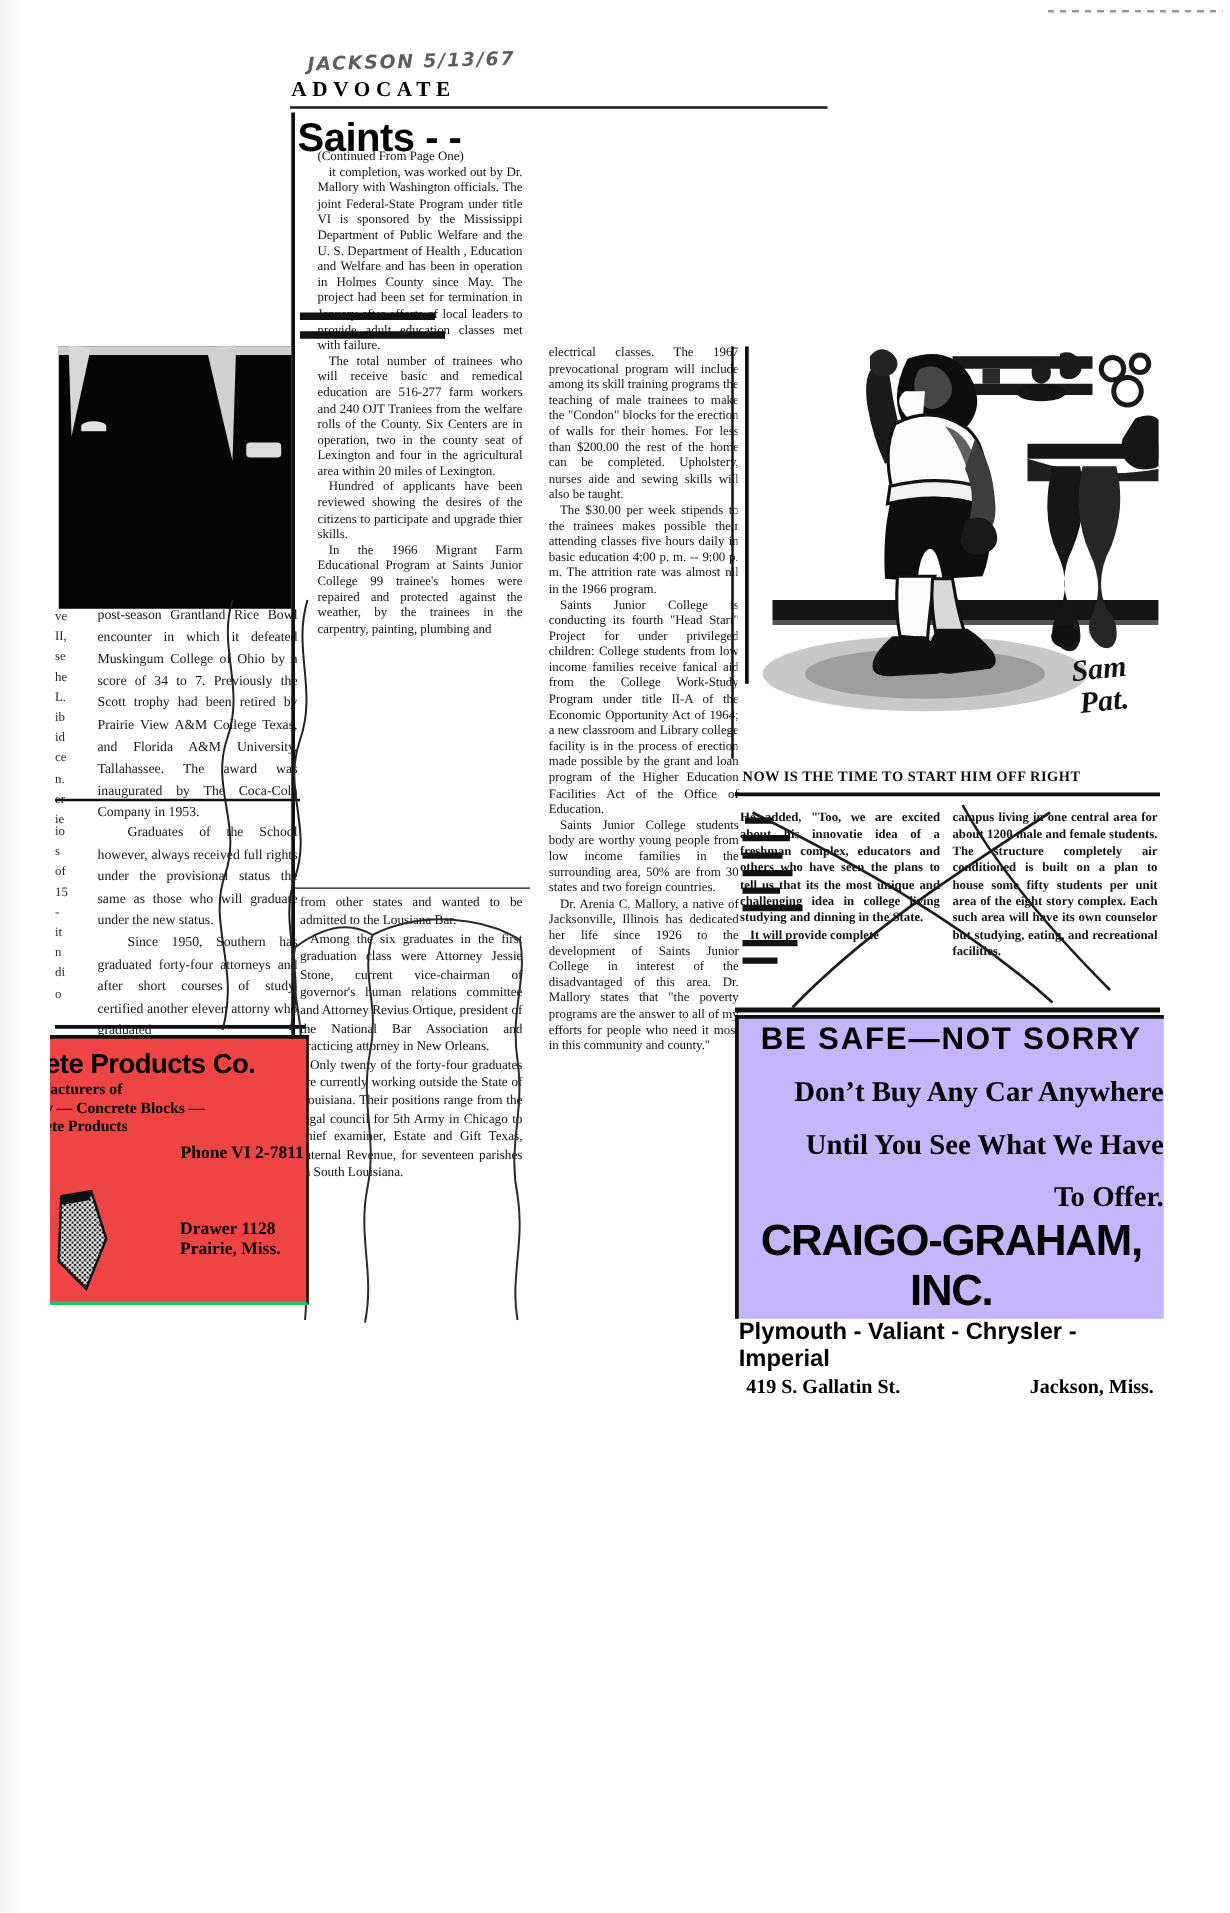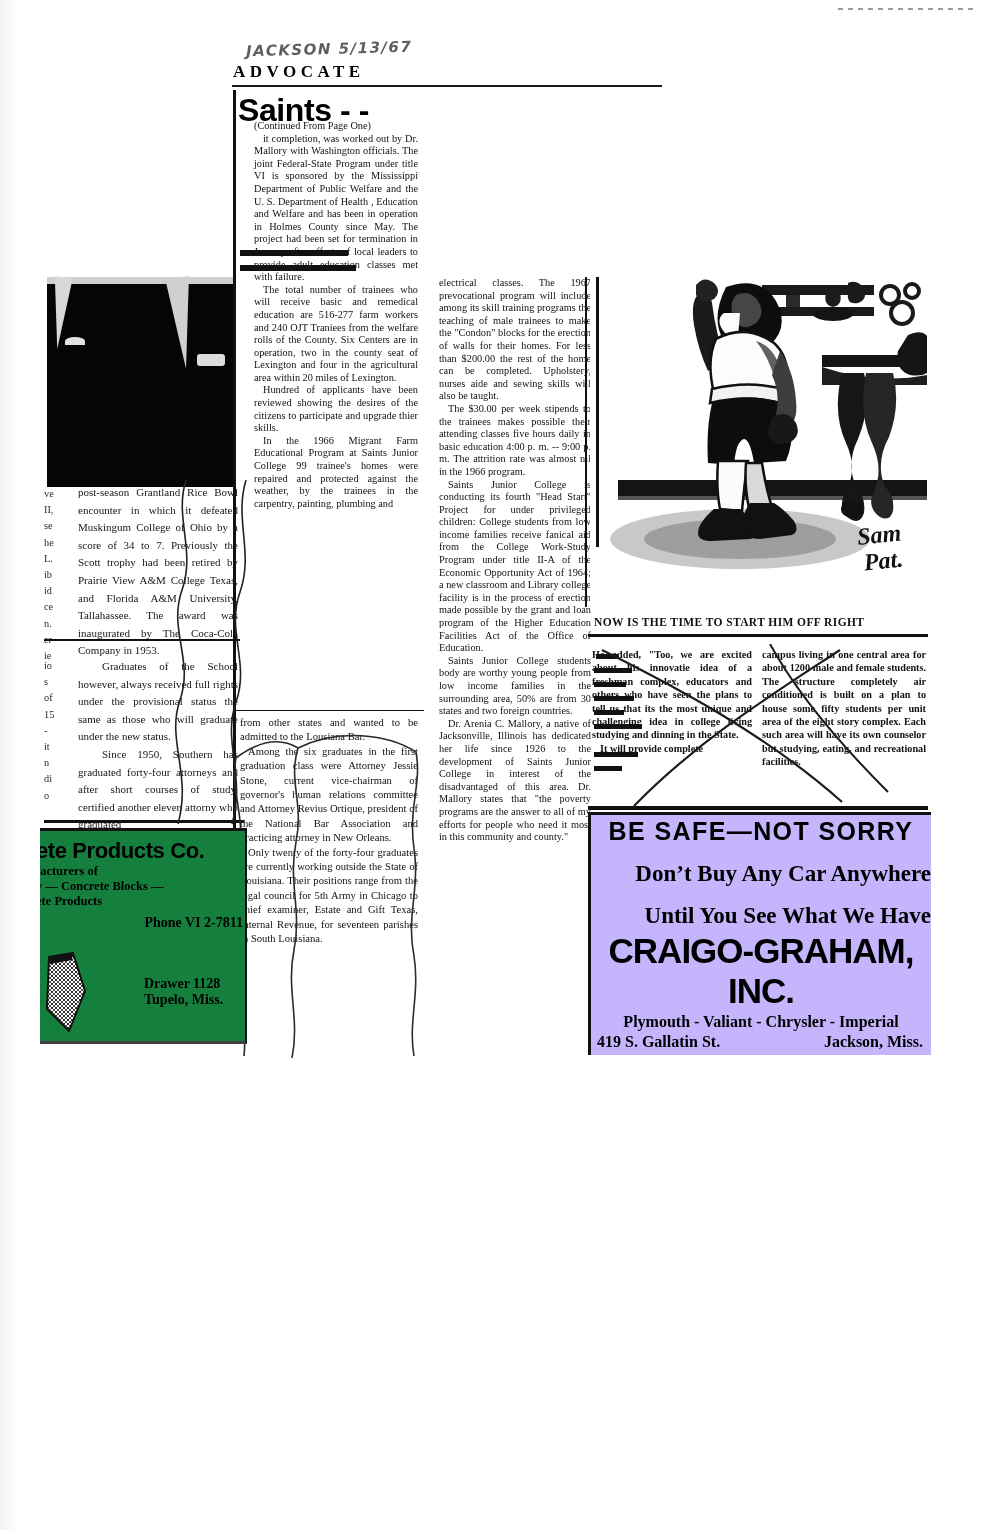--- a/index.html
+++ b/index.html
@@ -160,34 +160,34 @@
   }
   .ad-car .l2{
     font-family:"Liberation Serif", serif;font-weight:bold;
     font-size:23px;text-align:right;line-height:28px;margin-top:14px;
   }
   .ad-car .l3{
     font-family:"Liberation Sans", sans-serif;font-weight:bold;
     font-size:35px;letter-spacing:-1px;text-align:center;margin-top:1px;
   }
   .ad-car .l4{
-    font-family:Liberation Serif, serif;font-weight:bold;
-    font-size:16px;text-align:center;margin-top:2px;
+    font-family:Liberation Sans, sans-serif;font-weight:bold;
+    font-size:19px;margin-top:2px;
   }
   .ad-car .l5{
     font-family:"Liberation Serif", serif;font-weight:bold;
     font-size:16px;display:flex;justify-content:space-between;
     padding:2px 8px 0 6px;
   }
 
   
   .ad-con{
     position:absolute;left:40px;top:828px;width:205px;height:210px;
-    border-top:3px solid #111;border-right:2px solid #111;border-bottom:3px solid #404040;
-    background:#15803d;overflow:hidden;
+    border-top:3px solid #111;border-right:2px solid #111;border-bottom:3px solid #22c55e;
+    background:#ef4444;overflow:hidden;
   }
   .ad-con .cname{
     font-family:"Liberation Sans", sans-serif;font-weight:bold;font-size:22px;
     letter-spacing:-0.4px;margin:7px 0 0 -4px;white-space:nowrap;
   }
   .ad-con .cl{
     font-family:"Liberation Serif", serif;font-weight:bold;font-size:12.5px;
     line-height:15px;margin-left:-4px;white-space:nowrap;
   }
   .ad-con .cphone{
@@ -401,37 +401,38 @@
     <path d="M252,6 C188,48 110,96 46,162" stroke="#1c1c1c" stroke-width="2.2" fill="none"></path>
     <path d="M182,0 C206,44 248,96 300,148" stroke="#1c1c1c" stroke-width="2" fill="none"></path>
   </svg>
 
   <div class="sep-rule" style="left:588px;top:806px;width:340px;height:4px;"></div>
 
   <div class="ad-car">
     <div class="l1">BE SAFE—NOT SORRY</div>
     <div class="l2">Don’t Buy Any Car Anywhere</div>
     <div class="l2">Until You See What We Have</div>
+    <div class="l2">To Offer.</div>
     <div class="l3">CRAIGO-GRAHAM, INC.</div>
     <div class="l4">Plymouth - Valiant - Chrysler - Imperial</div>
     <div class="l5">
       <span>419 S. Gallatin St.</span>
       <span>Jackson, Miss.</span>
     </div>
   </div>
 
   <div class="ad-con">
     <div class="cname">ete Products Co.</div>
     <div class="cl">facturers of</div>
     <div class="cl">y — Concrete Blocks —</div>
     <div class="cl">ete Products</div>
     <div class="cphone">Phone VI 2-7811</div>
     <div class="caddr">
       <div>Drawer 1128</div>
-      <div>Tupelo, Miss.</div>
+      <div>Prairie, Miss.</div>
     </div>
     <svg class="blockimg" viewBox="0 0 48 85">
       <defs>
         <pattern id="agg" width="4" height="4" patternUnits="userSpaceOnUse">
           <rect width="4" height="4" fill="#fff"></rect>
           <circle cx="1" cy="1" r="1.1" fill="#111"></circle>
           <circle cx="3" cy="3" r="1.0" fill="#111"></circle>
         </pattern>
       </defs>
       <path d="M6,6 L30,2 L42,40 L26,80 L4,58 Z" fill="url(#agg)" stroke="#111" stroke-width="2"></path>

